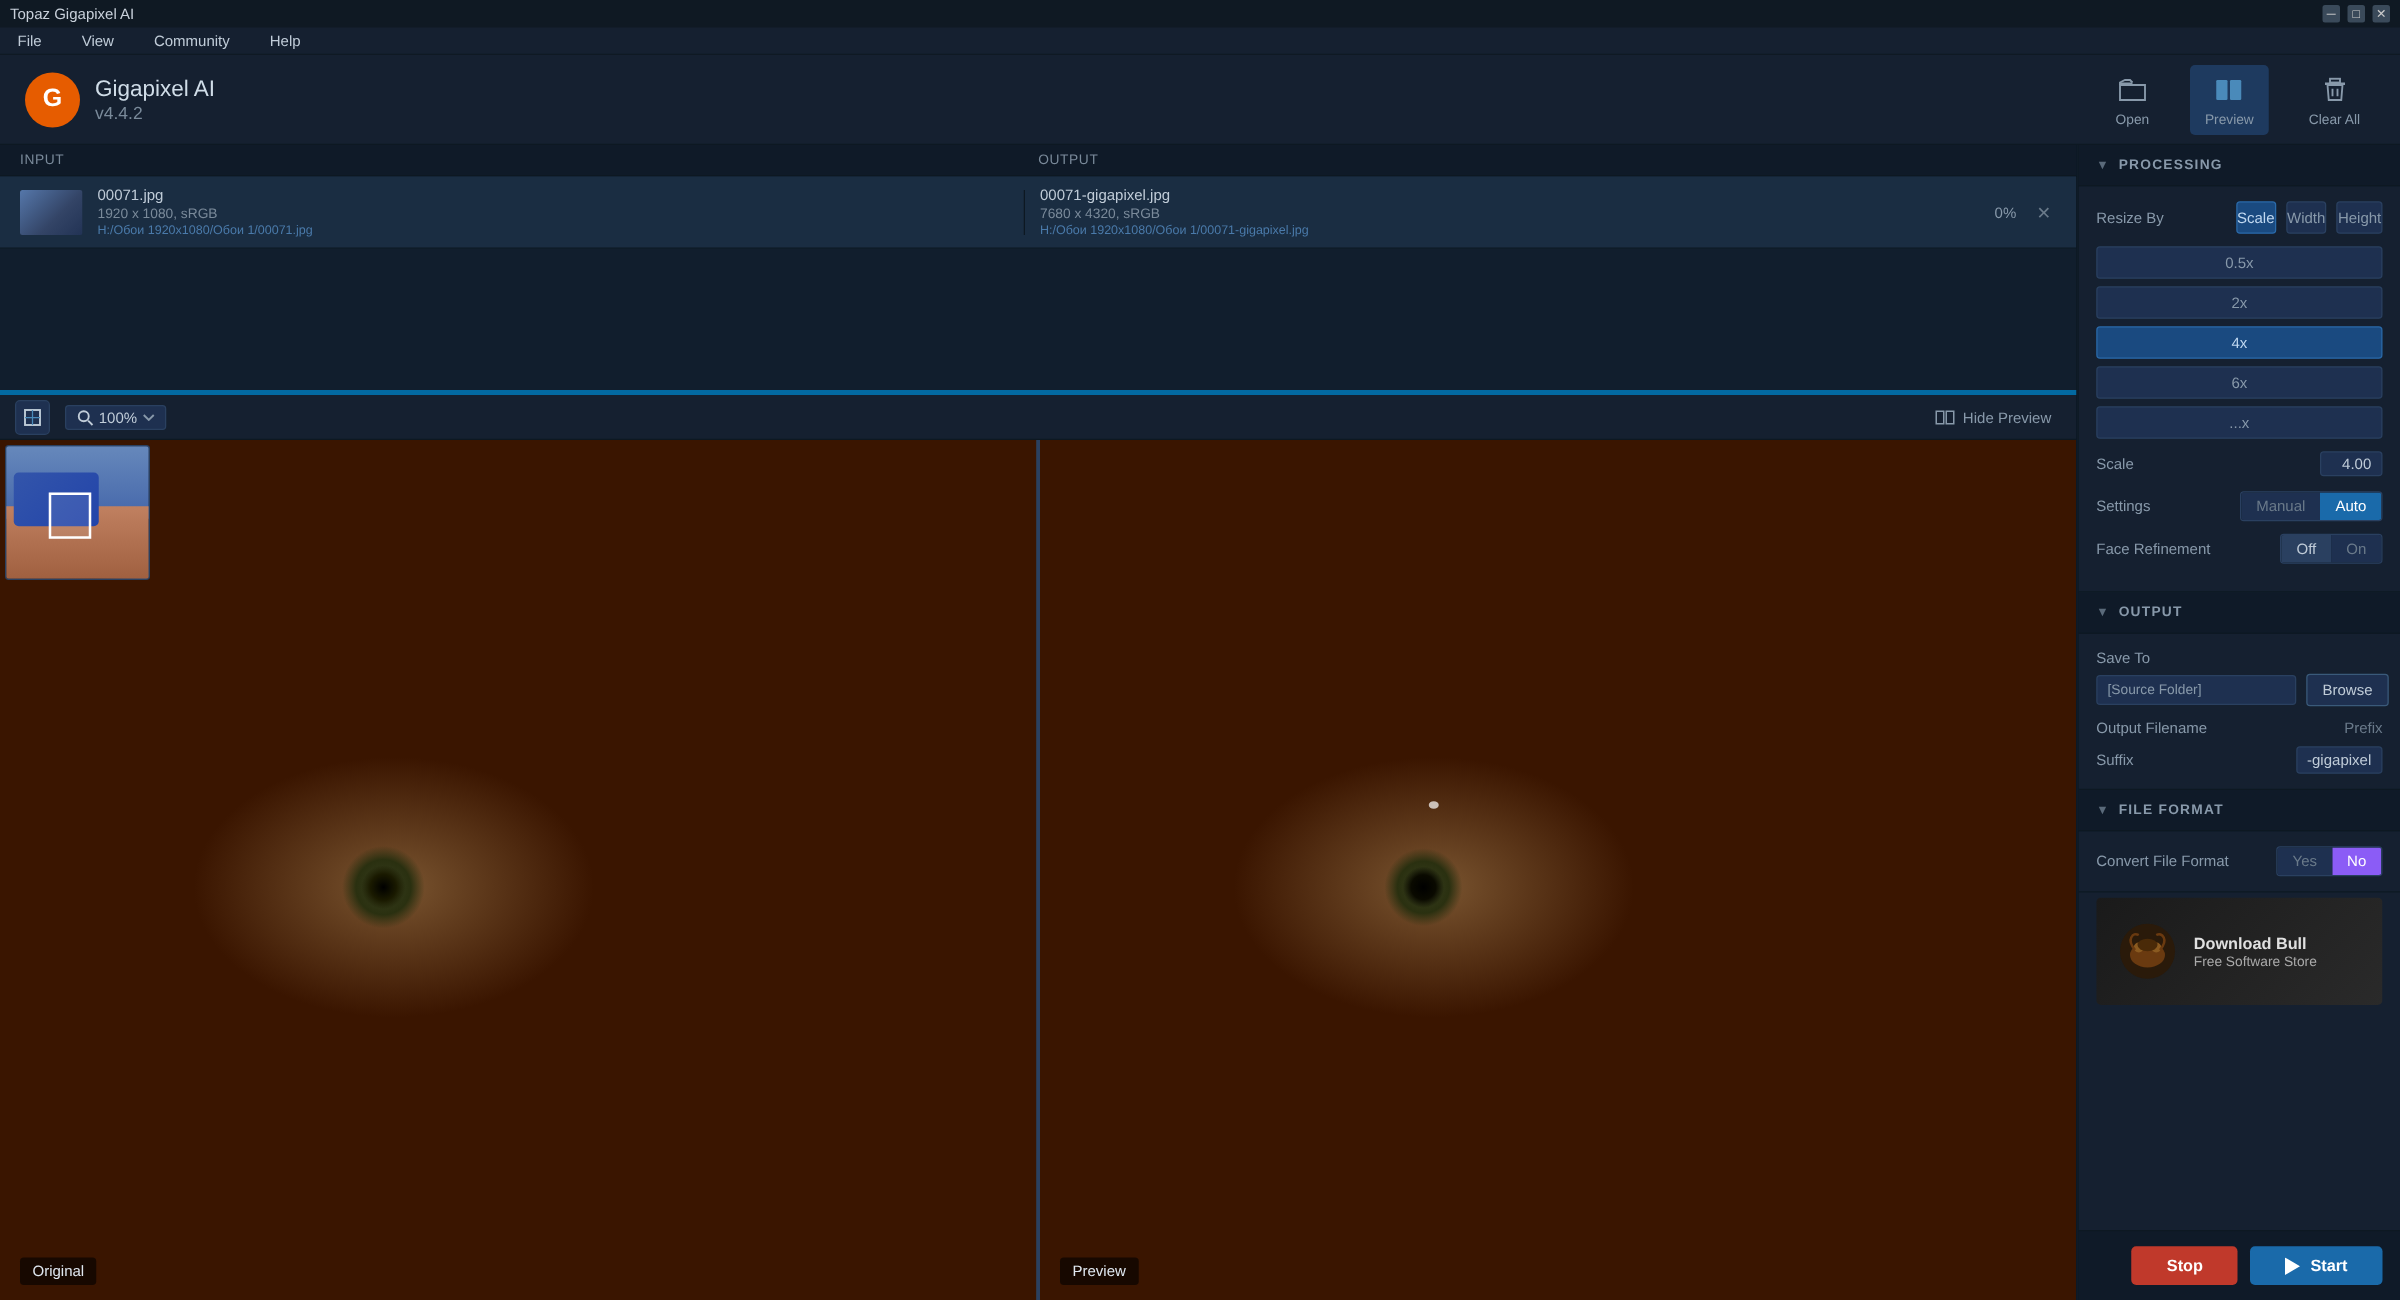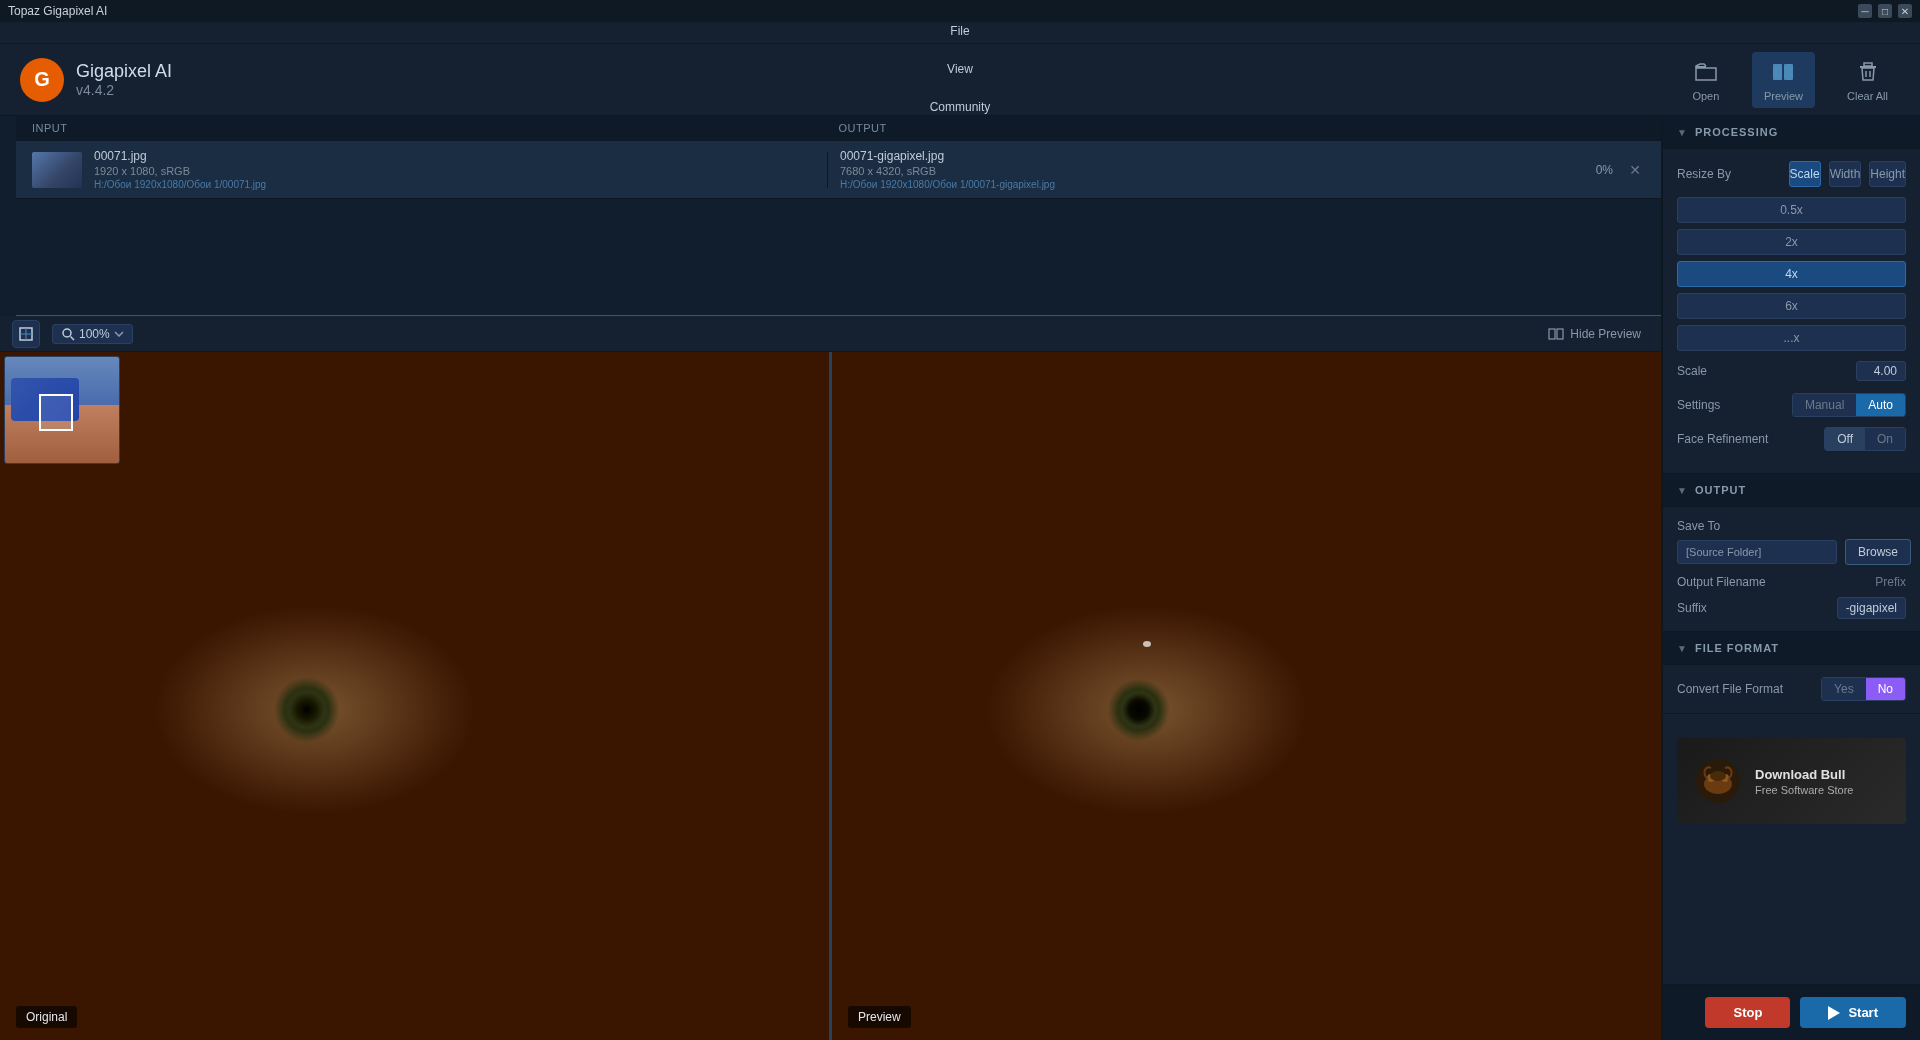--- a/index.html
+++ b/index.html
@@ -46,21 +46,20 @@
     
     #menubar {
       width: 100%;
       height: 22px;
       background: #152030;
       display: flex;
       align-items: center;
       padding: 0 8px;
       gap: 20px;
       border-bottom: 1px solid #0f1923;
-      flex-direction: column;
     }
     .menu-item {
       font-size: 12px;
       color: #c0ccd8;
       cursor: pointer;
       padding: 2px 6px;
     }
 
     
     #header {
@@ -129,24 +128,23 @@
       flex: 1;
       display: flex;
       flex-direction: column;
       background: #111e2d;
       border-right: 1px solid #0d1822;
     }
 
     
     #file-list-area {
       height: 200px;
-      border-bottom: 1px solid #0369a1;
+      border-bottom: 4px solid #0369a1;
       display: flex;
       flex-direction: column;
-      margin-left: 16px;
     }
     #file-list-headers {
       display: flex;
       padding: 6px 16px;
       background: #0f1a28;
       border-bottom: 1px solid #0d1822;
     }
     .file-header-input {
       flex: 1;
       font-size: 11px;
@@ -629,21 +627,21 @@
       padding: 4px 12px;
       background: #8b5cf6;
       color: white;
       font-size: 12px;
       cursor: pointer;
       border: none;
     }
 
     
     #ad-banner {
-      margin: 24px 14px;
+      margin: 4px 14px;
       height: 86px;
       background: #2a2a2a;
       border-radius: 4px;
       display: flex;
       align-items: center;
       justify-content: center;
       overflow: hidden;
       position: relative;
     }
     .ad-inner {

